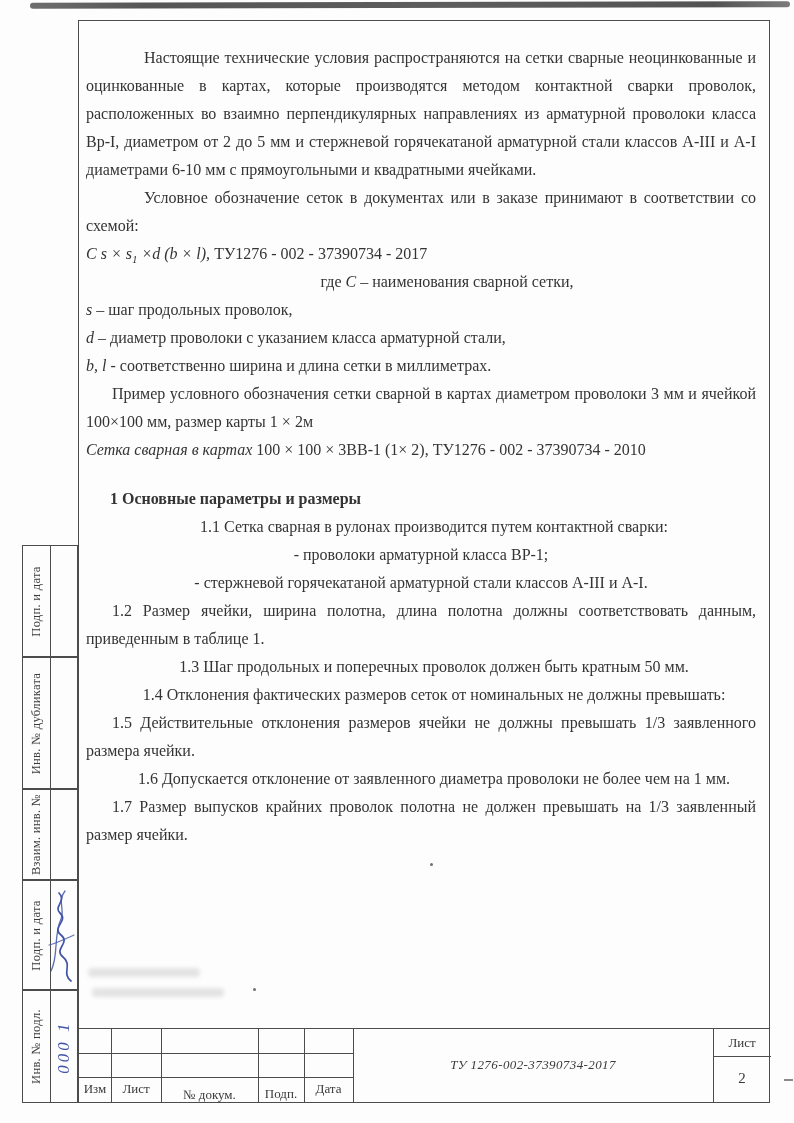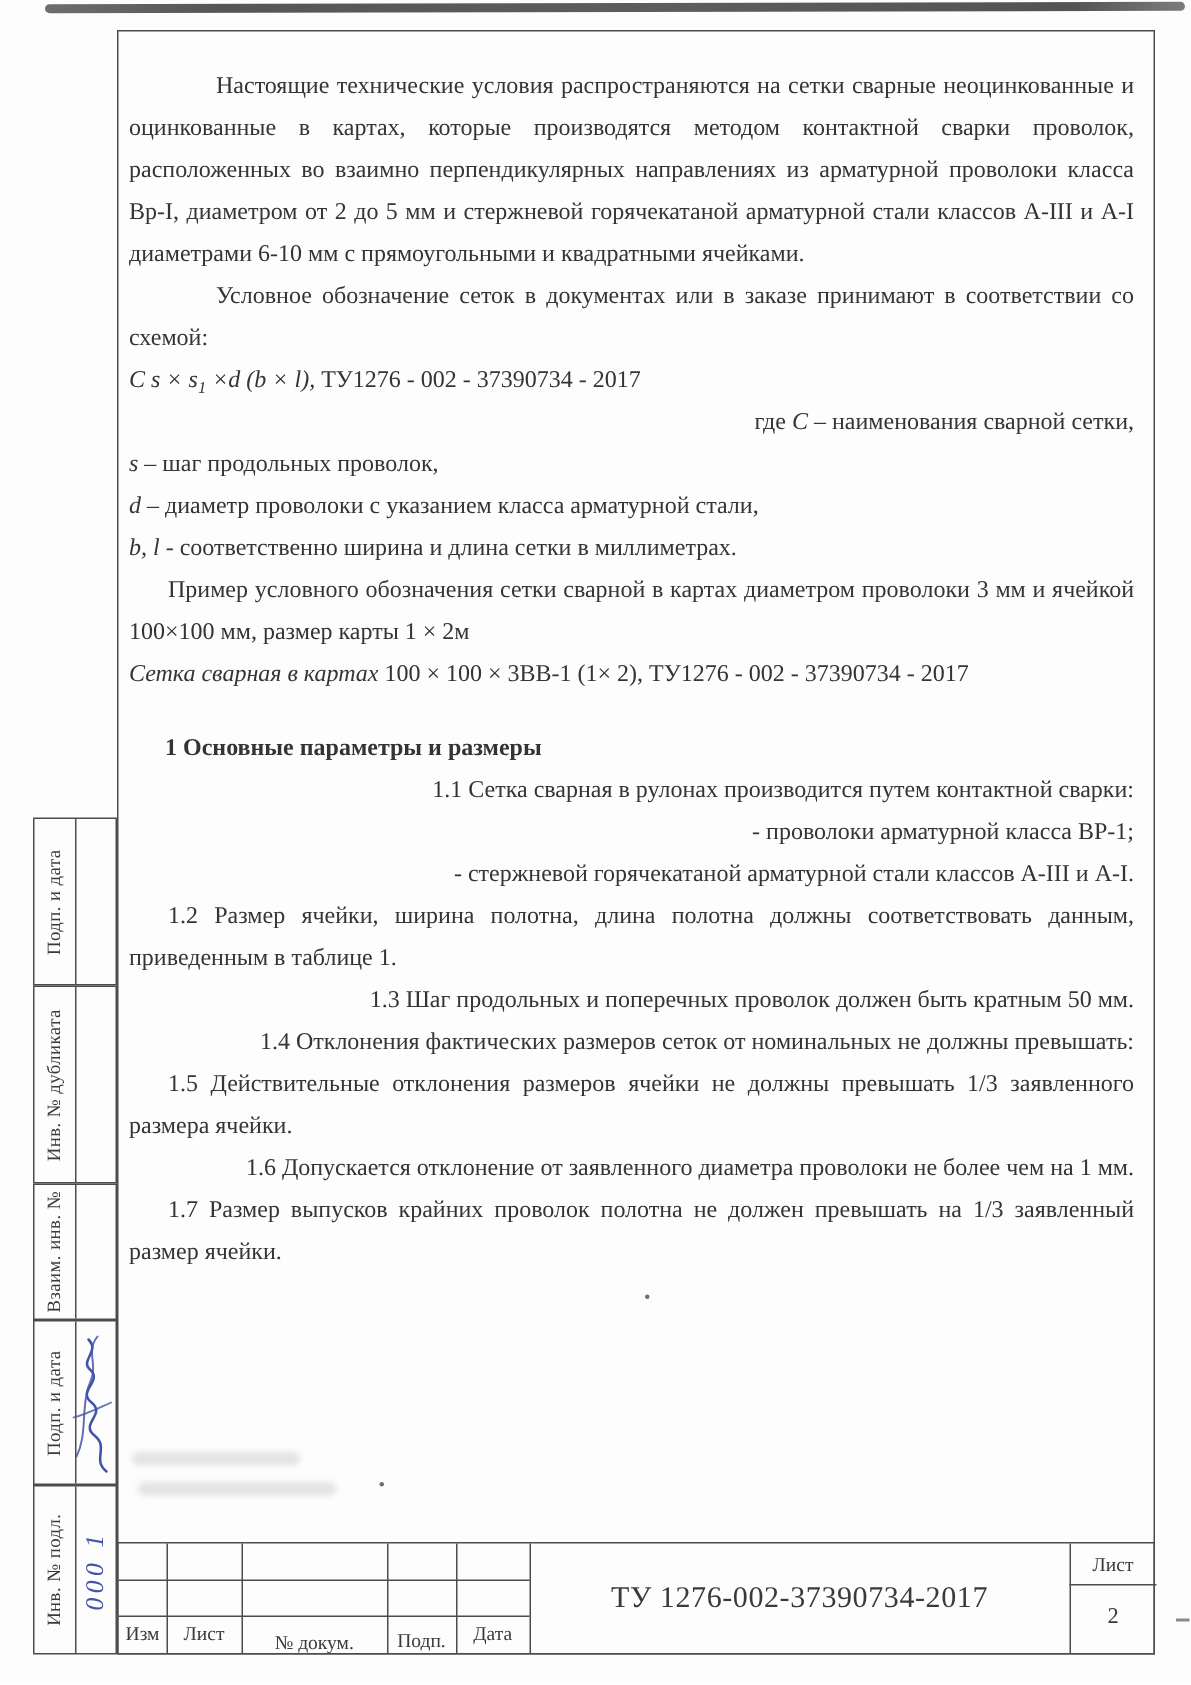--- a/index.html
+++ b/index.html
@@ -22,21 +22,21 @@
   
   .text-col{
     position:absolute;left:86px;top:44px;width:670px;
     font-size:16px;line-height:28px;text-align:justify;
   }
   .text-col p{margin:0;padding:0;}
   .ind-lg{text-indent:58px;}
   .ind-md{text-indent:52px;}
   .ind-sm{text-indent:26px;}
   .flush{text-indent:0;}
-  .nw{white-space:nowrap;text-align:right;}
+  .nw{white-space:nowrap;text-align:center;}
   .formula1{margin:18px 0 12px 172px;text-align:left;white-space:nowrap;font-family:Liberation Serif, serif;}
   .formula2{margin:24px 0 0 98px;text-align:left;white-space:nowrap;}
   .def-item{margin-left:62px;text-align:left;white-space:nowrap;}
   .it{font-style:italic;}
   .sec-heading{font-weight:bold;text-indent:24px;margin-top:21px !important;text-align:left;}
   sub{font-size:11px;line-height:0;}
   
   .smudge{position:absolute;background:#a8a8a8;opacity:.30;filter:blur(2px);border-radius:4px;}
   .ink-dot{position:absolute;width:3px;height:3px;border-radius:50%;background:#6f6f6f;}
   
@@ -59,21 +59,21 @@
   .v-value .hand-rot{transform:rotate(-90deg);white-space:nowrap;font-size:17px;letter-spacing:3px;}
   .sig-svg{position:absolute;left:24px;top:4px;}
   
   .tblock{
     position:absolute;left:78px;top:1028px;width:692px;height:75px;
     border:1.6px solid #4c4c4c;box-sizing:border-box;font-size:13px;
   }
   .tb-v{position:absolute;top:0;width:1.4px;height:100%;background:#4c4c4c;}
   .tb-h{position:absolute;height:1.4px;background:#4c4c4c;}
   .tb-cell{position:absolute;display:flex;align-items:center;justify-content:center;color:#3a3a3a;}
-  .tb-desig{font-size:20px;letter-spacing:.4px;}
+  .tb-desig{font-size:13px;letter-spacing:.4px;font-style:italic;}
   .tb-sheetnum{font-size:15px;}
 </style>
 </head>
 <body>
 
 <div class="page">
 
   <div class="scan-bar"></div>
   <div class="edge-dash"></div>
 
@@ -86,21 +86,21 @@
     <p class="formula1"><span class="it">C s × s</span><sub class="it">1</sub><span class="it"> ×d  (b × l),</span><span> ТУ1276 - 002 - 37390734 - 2017</span></p>
 
     <p class="ind-md nw"><span>где </span><span class="it">C</span><span> – наименования сварной сетки,</span></p>
 
     <p class="def-item"><span class="it">s</span><sub class="it"></sub><span> – шаг продольных проволок,</span></p>
     <p class="def-item"><span class="it">d</span><sub class="it"></sub><span> – диаметр проволоки с указанием класса арматурной стали,</span></p>
     <p class="def-item"><span class="it">b, l</span><sub class="it"></sub><span> -  соответственно ширина и длина сетки в миллиметрах.</span></p>
 
     <p class="ind-sm">Пример условного обозначения сетки сварной в картах диаметром проволоки 3 мм и ячейкой 100×100 мм, размер карты 1 × 2м</p>
 
-    <p class="formula2"><span class="it">Сетка сварная в картах</span><span> 100 × 100 × 3ВВ-1  (1× 2), ТУ1276 - 002 - 37390734 - 2017</span></p>
+    <p class="formula2"><span class="it">Сетка сварная в картах</span><span> 100 × 100 × 3ВВ-1  (1× 2), ТУ1276 - 002 - 37390734 - 2010</span></p>
 
     <p class="sec-heading">1 Основные параметры и размеры</p>
     <p class="ind-sm nw">1.1 Сетка сварная в рулонах производится путем контактной сварки:</p>
     <p class="flush nw">- проволоки арматурной класса ВР-1;</p>
     <p class="flush nw">- стержневой горячекатаной арматурной стали классов А-III и А-I.</p>
     <p class="ind-sm">1.2 Размер ячейки, ширина полотна, длина полотна должны соответствовать данным, приведенным в таблице 1.</p>
     <p class="ind-sm nw">1.3 Шаг продольных и поперечных проволок должен быть кратным 50 мм.</p>
     <p class="ind-sm nw">1.4 Отклонения фактических размеров сеток от номинальных не должны превышать:</p>
     <p class="ind-sm">1.5 Действительные отклонения размеров ячейки не должны превышать 1/3 заявленного размера ячейки.</p>
     <p class="ind-sm nw">1.6 Допускается отклонение от заявленного диаметра проволоки не более чем на 1 мм.</p>

